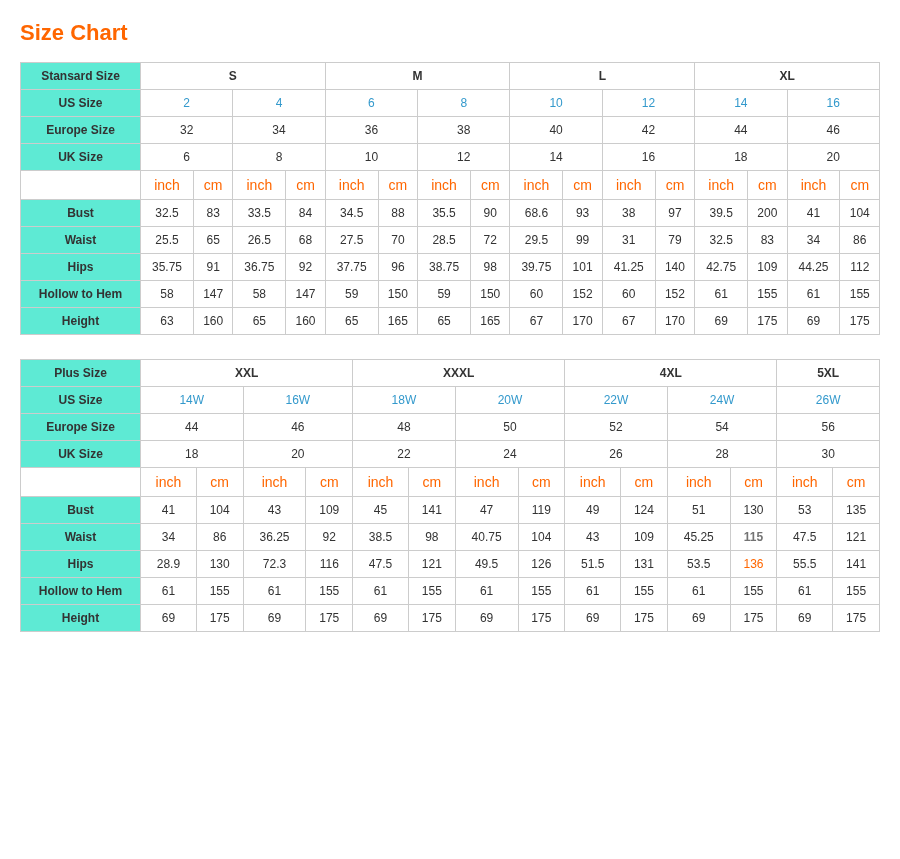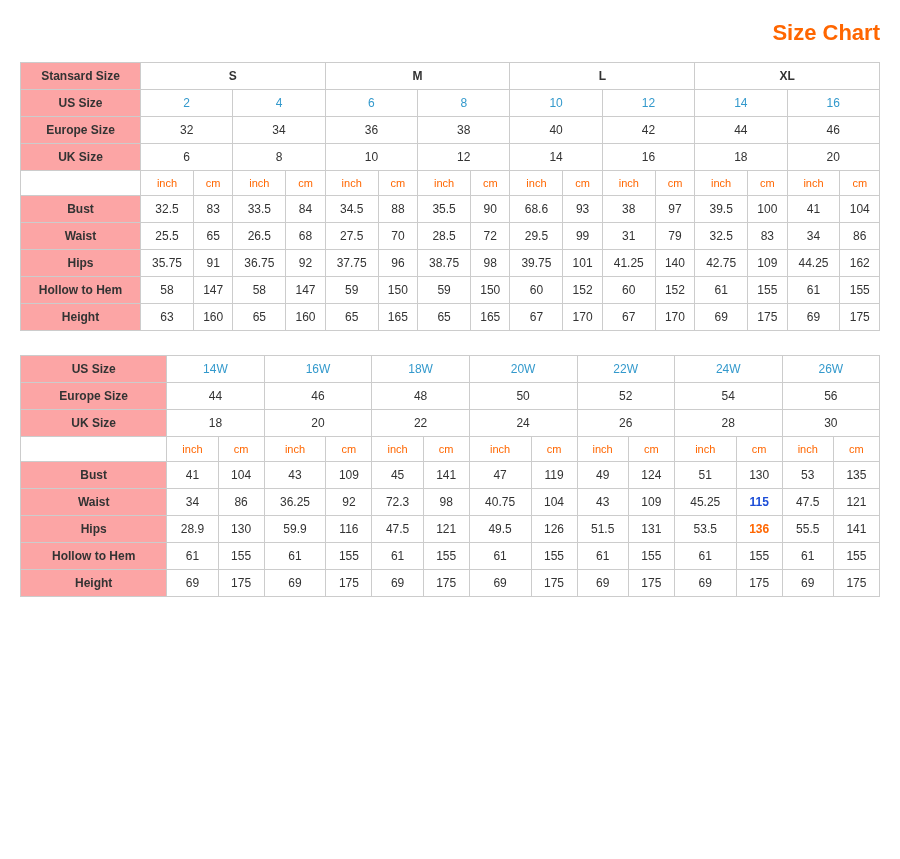--- a/index.html
+++ b/index.html
@@ -3,21 +3,21 @@
   <meta charset="utf-8">
   <style>
     * { box-sizing: border-box; margin: 0; padding: 0; }
     body {
       font-family: Arial, sans-serif;
       background: #fff;
       padding: 20px;
       font-size: 13px;
     }
     .page-title {
-      text-align: right;
+      text-align: left;
       font-size: 22px;
       font-weight: bold;
       color: #f60;
       margin-bottom: 16px;
     }
     .size-chart-container {
       margin-bottom: 24px;
     }
     table {
       width: 100%;
@@ -26,31 +26,31 @@
     }
     th, td {
       border: 1px solid #ccc;
       text-align: center;
       padding: 6px 4px;
       font-size: 12px;
       color: #333;
     }
     .row-header {
       font-weight: bold;
-      background: #fca5a5;
+      background: #5eead4;
     }
     .col-header {
       font-weight: bold;
       background: #fff;
     }
     .highlight {
       color: #3399cc;
     }
     .inch-cm-row td {
-      font-size: 11px;
+      font-size: 14px;
       color: #f60;
     }
   </style>
 </head>
 <body>
 
 <div class="page-title">Size Chart</div>
 
 <div class="size-chart-container">
   <table>
@@ -124,21 +124,21 @@
         <td>84</td>
         <td>34.5</td>
         <td>88</td>
         <td>35.5</td>
         <td>90</td>
         <td>68.6</td>
         <td>93</td>
         <td>38</td>
         <td>97</td>
         <td>39.5</td>
-        <td>100</td>
+        <td>200</td>
         <td>41</td>
         <td>104</td>
       </tr>
       <tr>
         <td class="row-header">Waist</td>
         <td>25.5</td>
         <td>65</td>
         <td>26.5</td>
         <td>68</td>
         <td>27.5</td>
@@ -164,21 +164,21 @@
         <td>96</td>
         <td>38.75</td>
         <td>98</td>
         <td>39.75</td>
         <td>101</td>
         <td>41.25</td>
         <td>140</td>
         <td>42.75</td>
         <td>109</td>
         <td>44.25</td>
-        <td>162</td>
+        <td>112</td>
       </tr>
       <tr>
         <td class="row-header">Hollow to Hem</td>
         <td>58</td>
         <td>147</td>
         <td>58</td>
         <td>147</td>
         <td>59</td>
         <td>150</td>
         <td>59</td>
@@ -211,20 +211,27 @@
         <td>69</td>
         <td>175</td>
       </tr>
     </tbody>
   </table>
 </div>
 
 <div class="size-chart-container">
   <table>
     <thead>
+      <tr>
+        <td class="row-header" style="width:120px">Plus Size</td>
+        <td class="col-header" colspan="4">XXL</td>
+        <td class="col-header" colspan="4">XXXL</td>
+        <td class="col-header" colspan="4">4XL</td>
+        <td class="col-header" colspan="2">5XL</td>
+      </tr>
       <tr>
         <td class="row-header">US Size</td>
         <td colspan="2" class="highlight">14W</td>
         <td colspan="2" class="highlight">16W</td>
         <td colspan="2" class="highlight">18W</td>
         <td colspan="2" class="highlight">20W</td>
         <td colspan="2" class="highlight">22W</td>
         <td colspan="2" class="highlight">24W</td>
         <td colspan="2" class="highlight">26W</td>
       </tr>
@@ -283,45 +290,45 @@
         <td>130</td>
         <td>53</td>
         <td>135</td>
       </tr>
       <tr>
         <td class="row-header">Waist</td>
         <td>34</td>
         <td>86</td>
         <td>36.25</td>
         <td>92</td>
-        <td>72.3</td>
+        <td>38.5</td>
         <td>98</td>
         <td>40.75</td>
         <td>104</td>
         <td>43</td>
         <td>109</td>
         <td>45.25</td>
-        <td style="color:#1d4ed8;font-weight:bold">115</td>
+        <td style="color:#737373;font-weight:bold">115</td>
         <td>47.5</td>
         <td>121</td>
       </tr>
       <tr>
         <td class="row-header">Hips</td>
         <td>28.9</td>
         <td>130</td>
-        <td>59.9</td>
+        <td>72.3</td>
         <td>116</td>
         <td>47.5</td>
         <td>121</td>
         <td>49.5</td>
         <td>126</td>
         <td>51.5</td>
         <td>131</td>
         <td>53.5</td>
-        <td style="color:#f60;font-weight:bold">136</td>
+        <td style="color:#f60;font-weight:normal">136</td>
         <td>55.5</td>
         <td>141</td>
       </tr>
       <tr>
         <td class="row-header">Hollow to Hem</td>
         <td>61</td>
         <td>155</td>
         <td>61</td>
         <td>155</td>
         <td>61</td>

